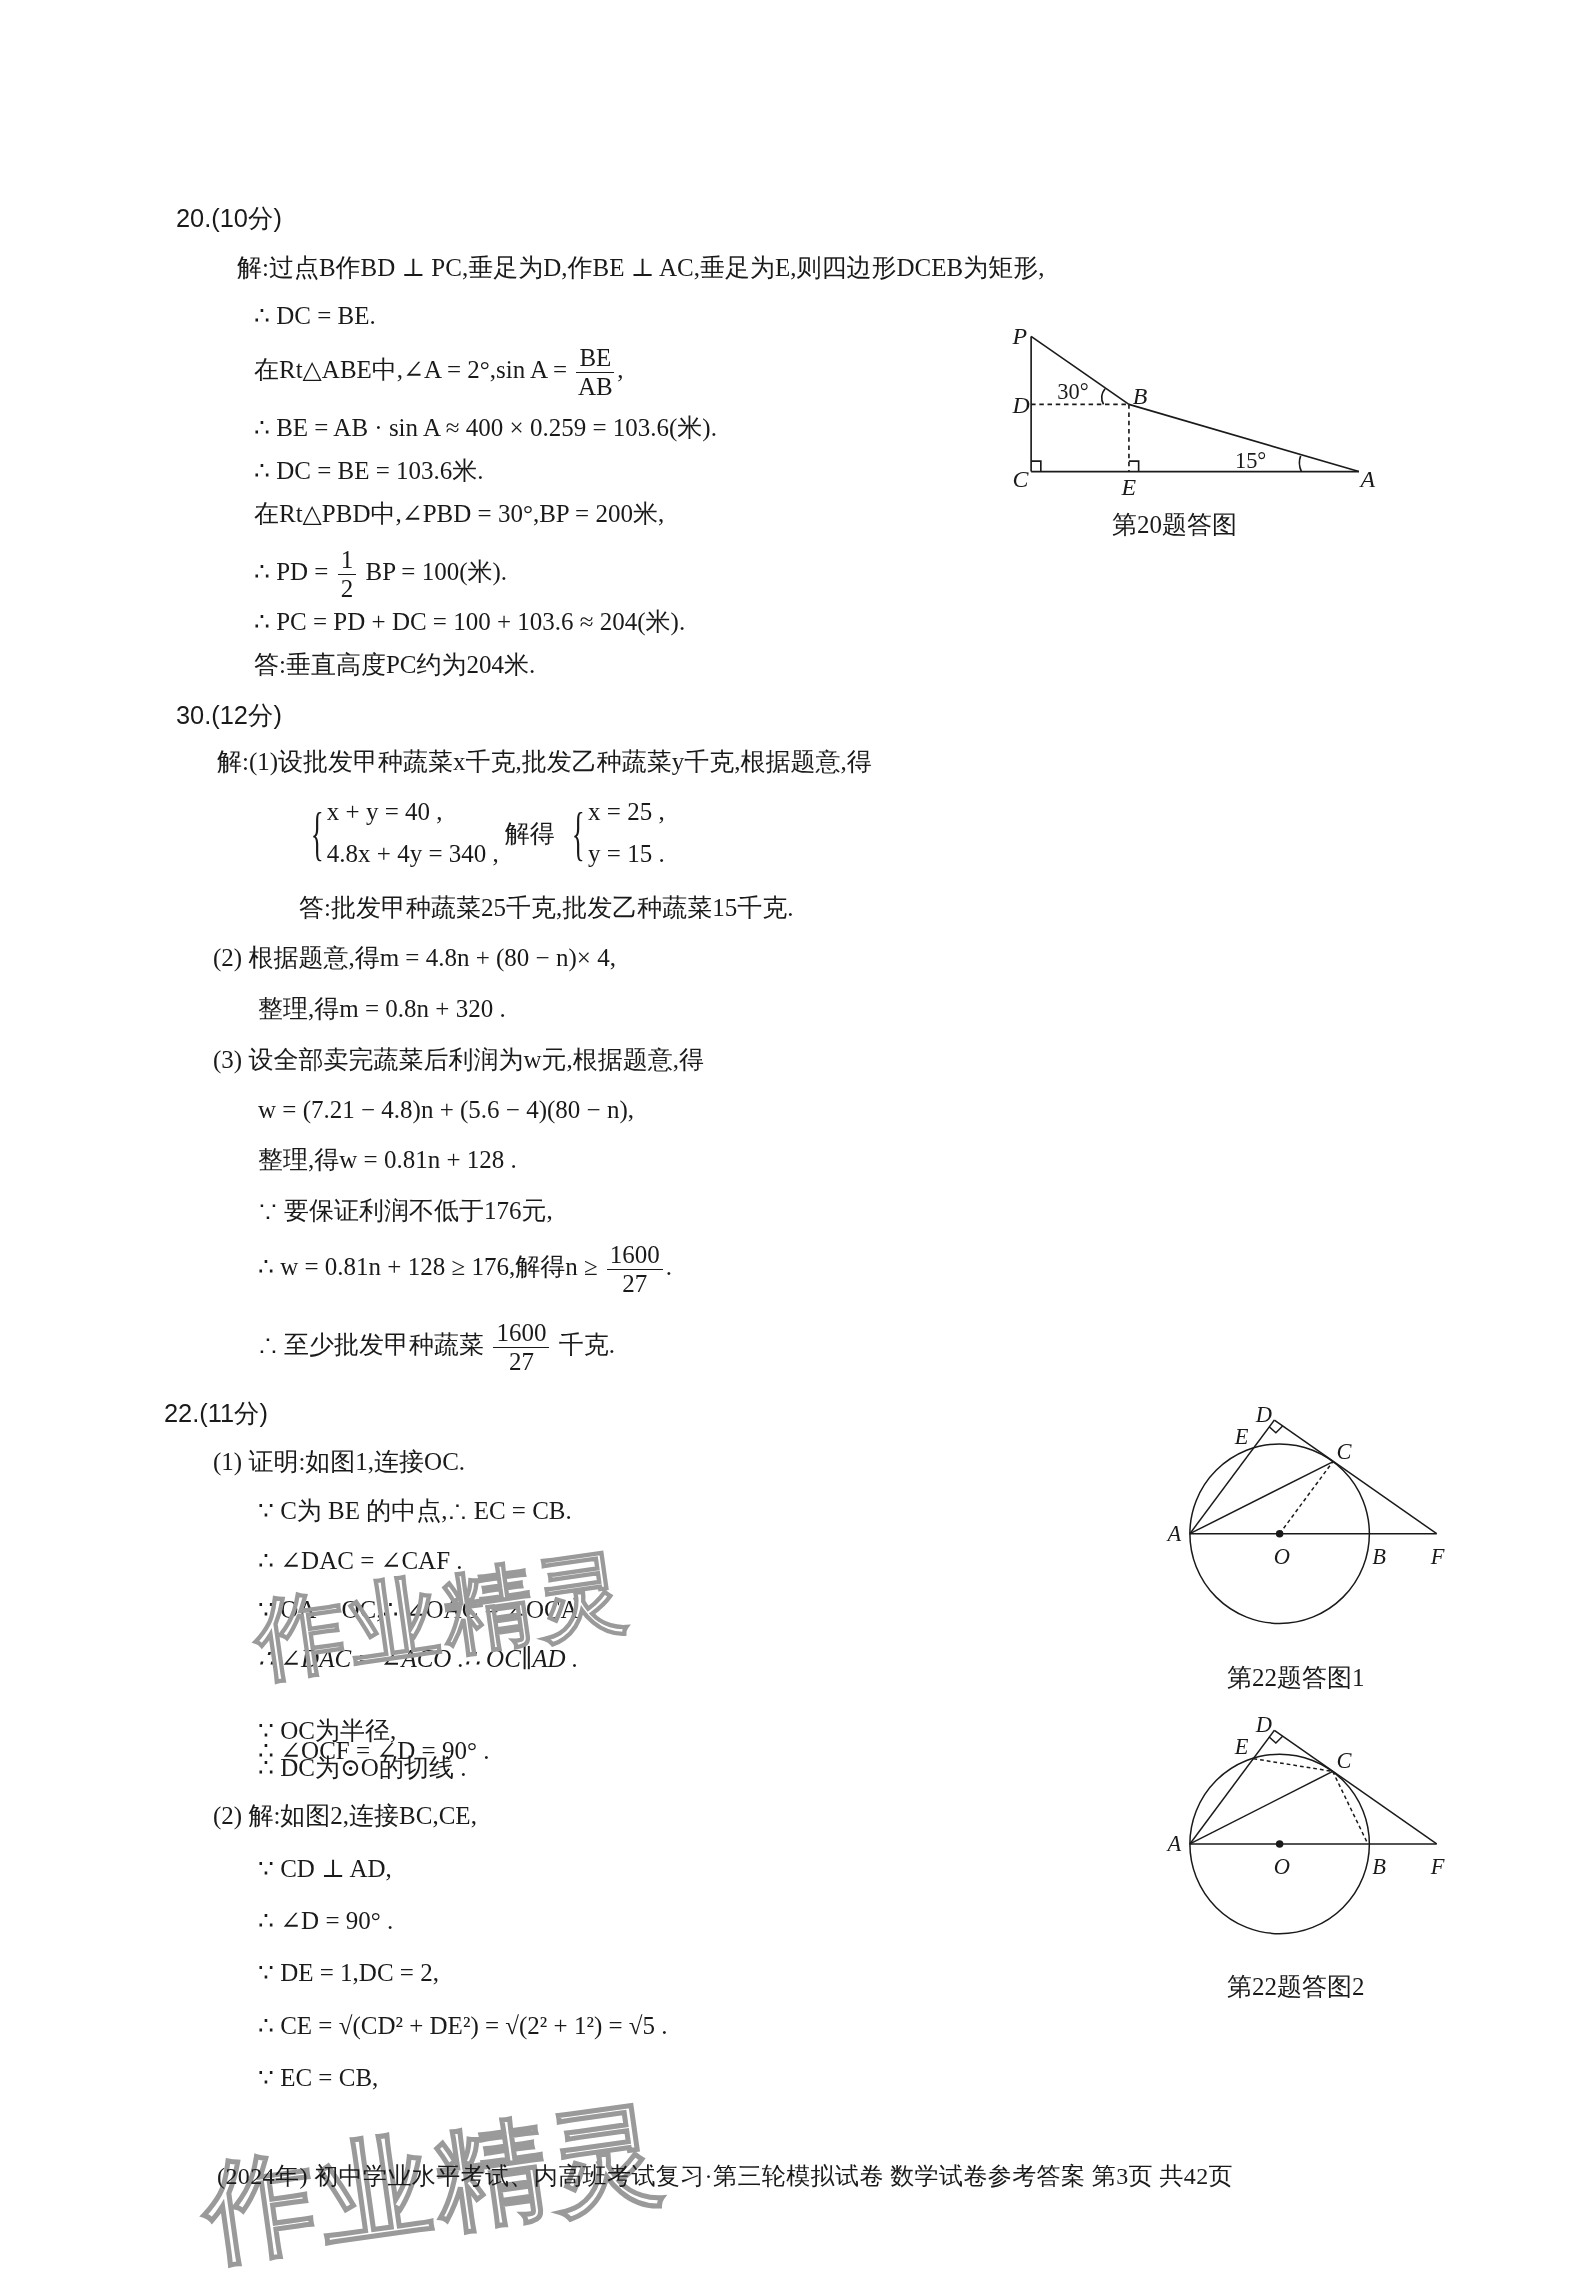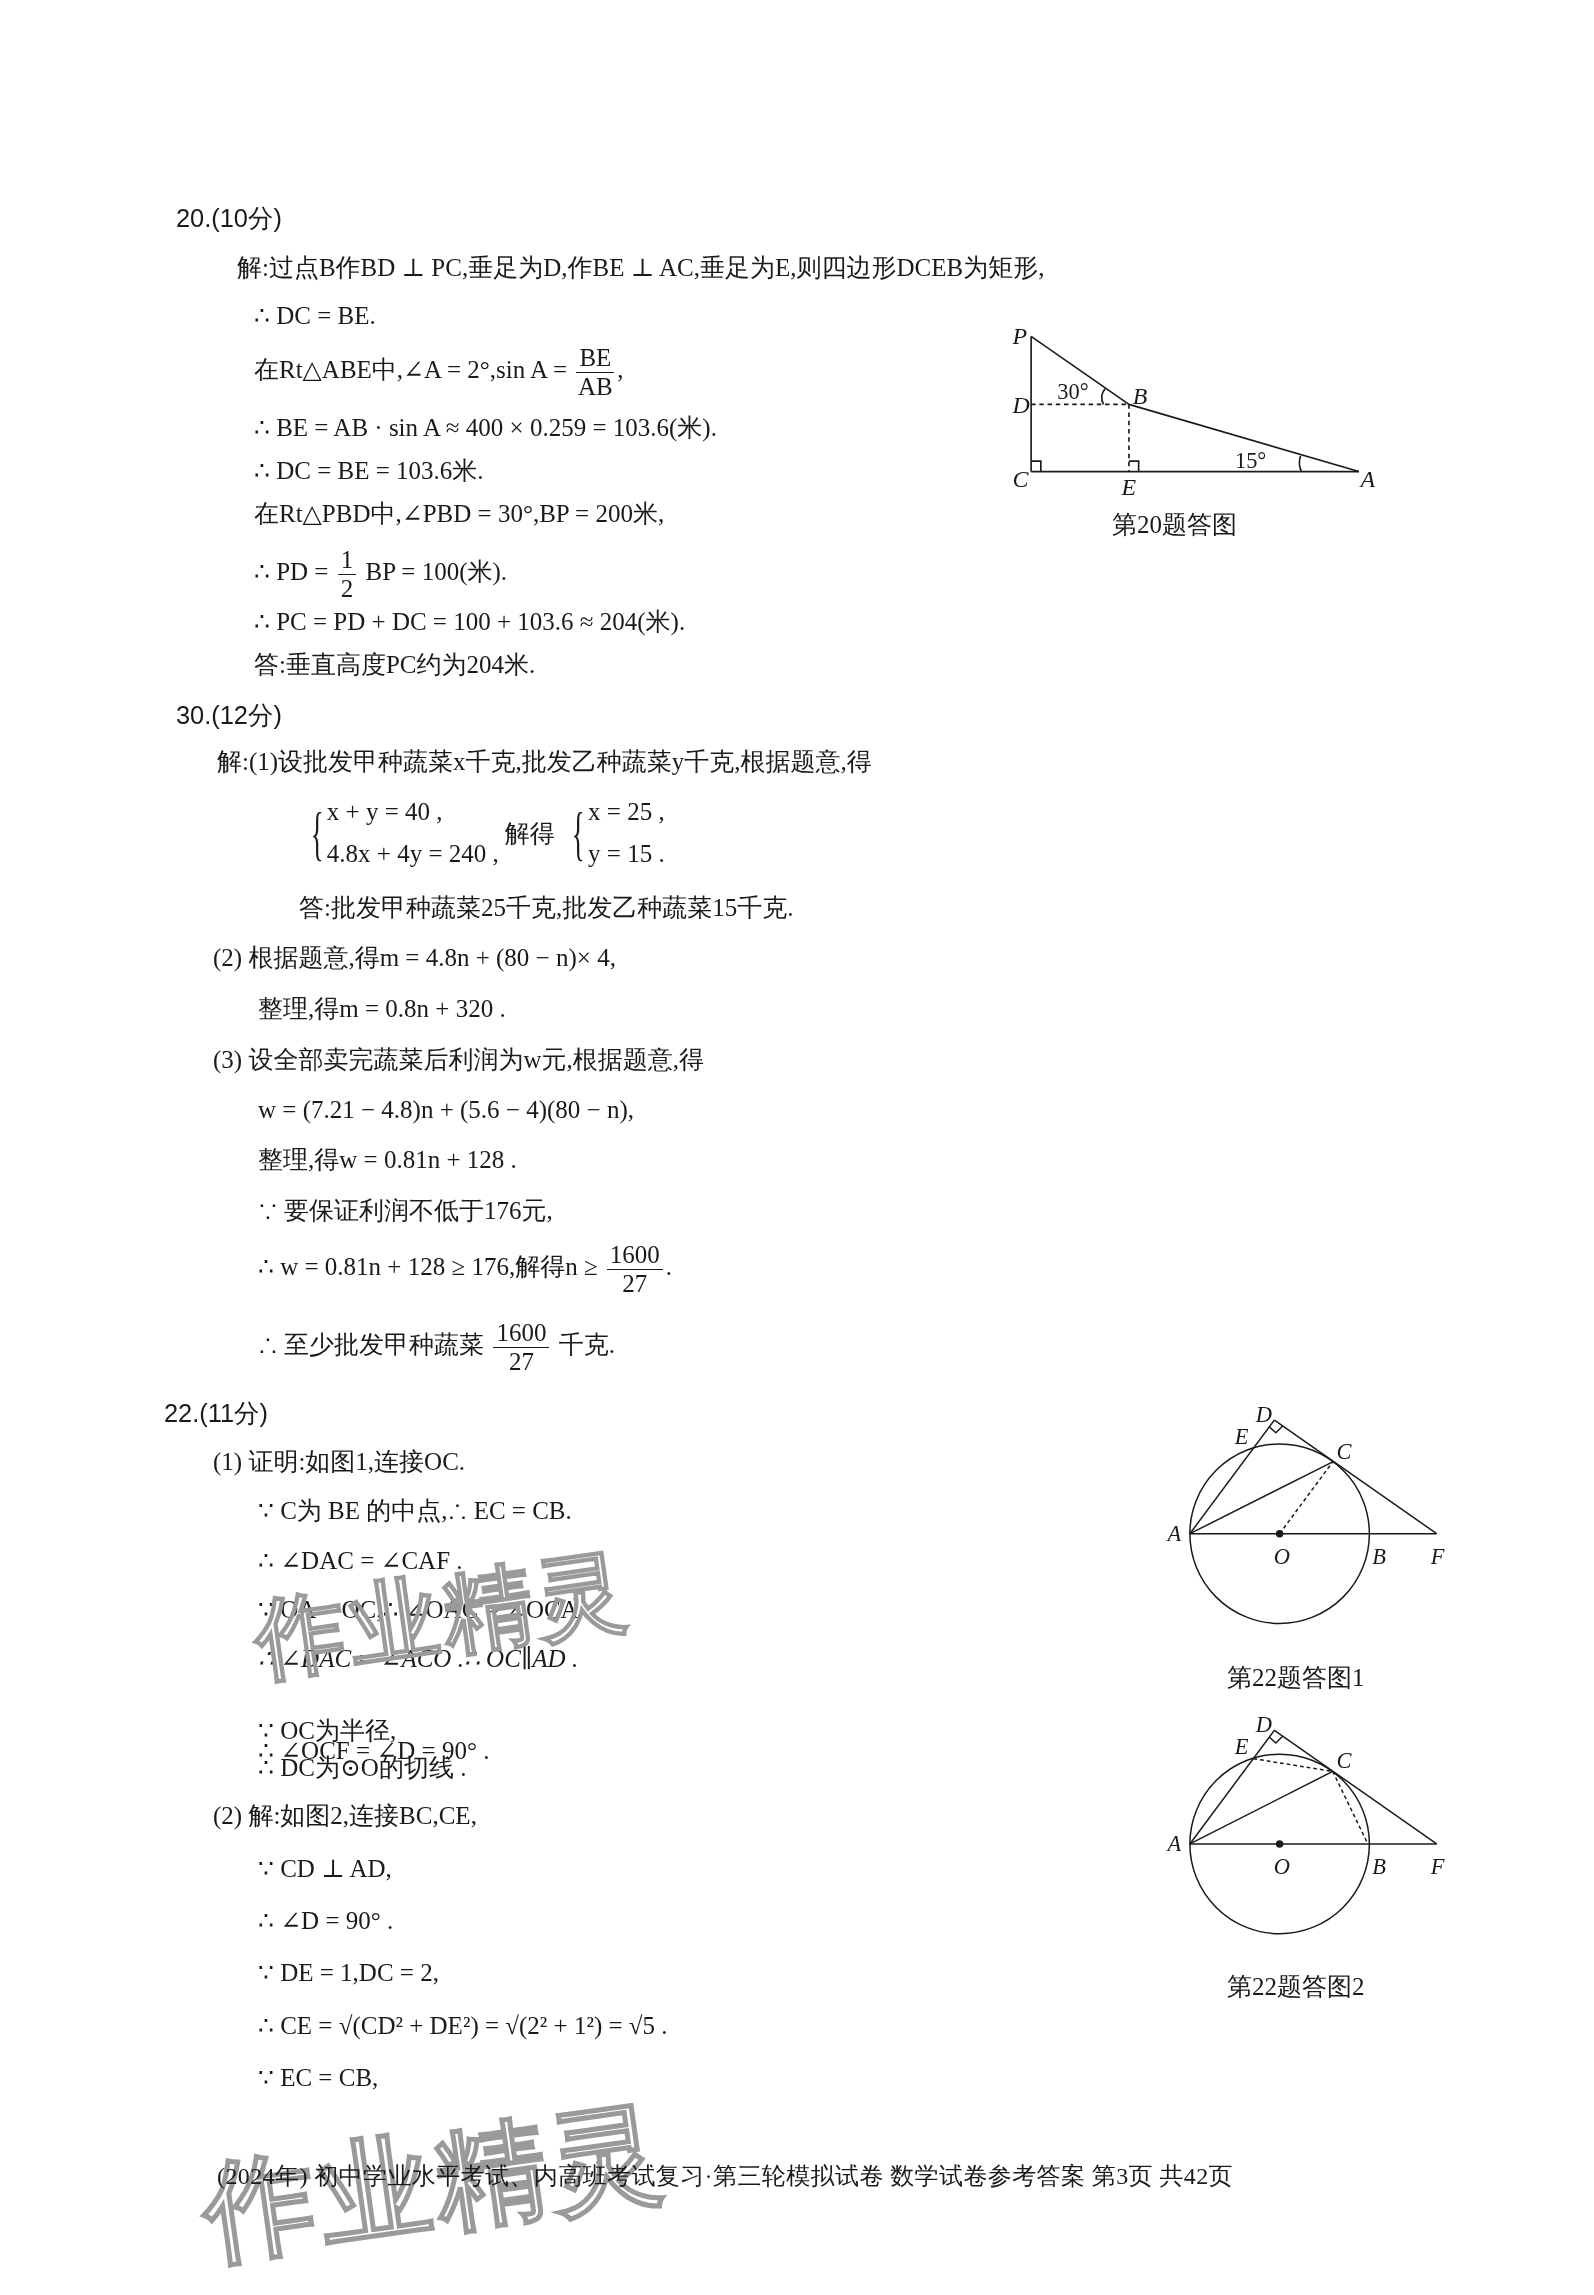--- a/index.html
+++ b/index.html
@@ -74,21 +74,21 @@
 </svg>
 <div class="caption" style="left:1112px;top:508px;">第20题答图</div>
 
 <div class="line qhead" style="left:176px;top:700px;">30.(12分)</div>
 <div class="line" style="left:217px;top:747px;">解:(1)设批发甲种蔬菜x千克,批发乙种蔬菜y千克,根据题意,得</div>
 
 <div class="brace-group" style="left:295px;top:791px;">
   <span class="brace">{</span>
   <div class="eqs">
     <div>x + y = 40 ,</div>
-    <div>4.8x + 4y = 240 ,</div>
+    <div>4.8x + 4y = 340 ,</div>
   </div>
   <span style="margin:0 1.5px 0 6px;">解得</span>
   <span class="brace">{</span>
   <div class="eqs">
     <div>x = 25 ,</div>
     <div>y = 15 .</div>
   </div>
 </div>
 
 <div class="line" style="left:299px;top:893px;">答:批发甲种蔬菜25千克,批发乙种蔬菜15千克.</div>

